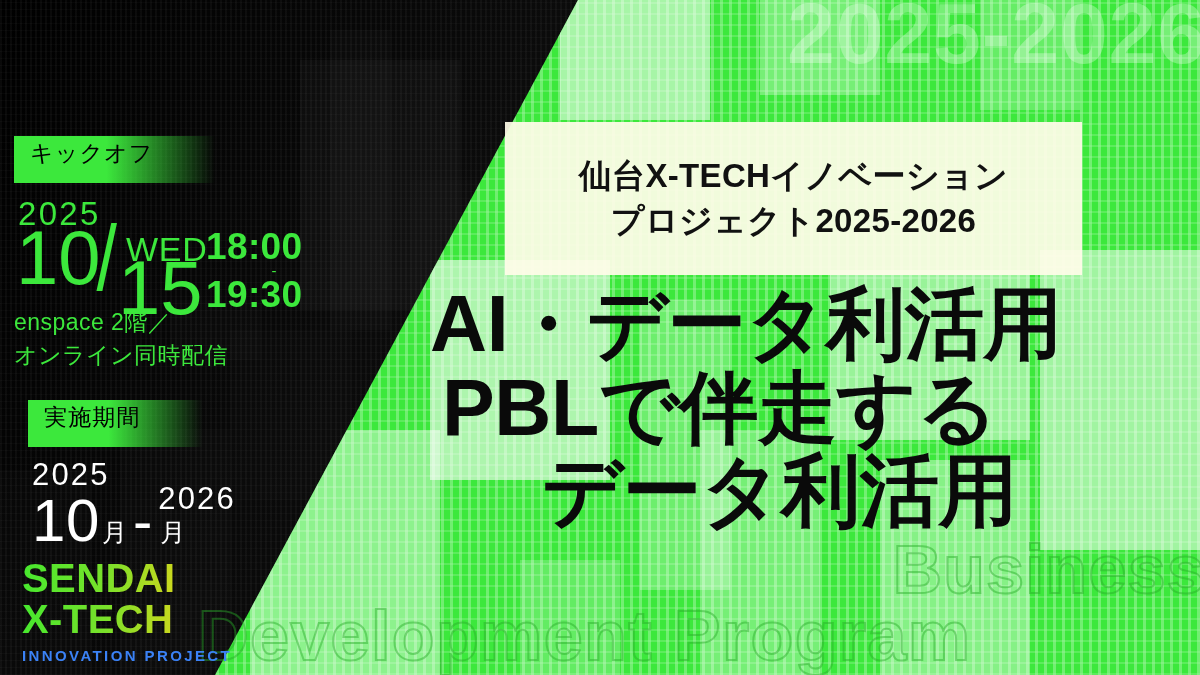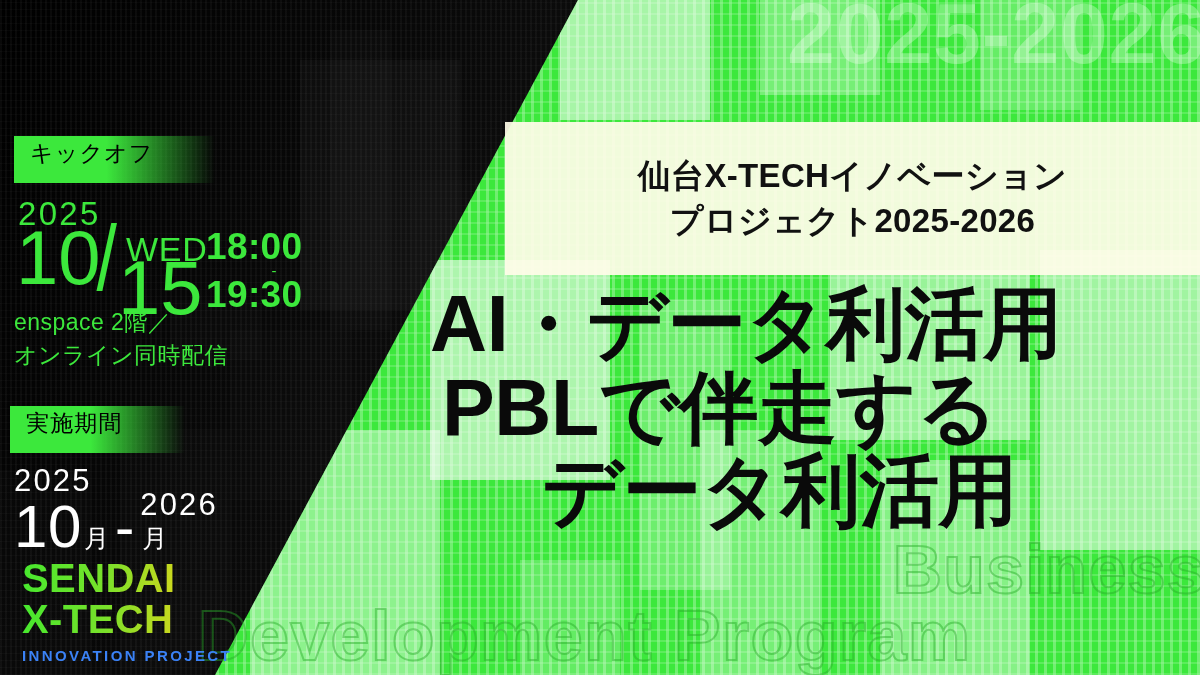--- a/index.html
+++ b/index.html
@@ -54,38 +54,38 @@
   .k-m{position:absolute;left:0;top:-6px;color:#3ce83c;font-size:76px;font-weight:400;line-height:1;}
   .k-slash{position:absolute;left:78px;top:-14px;color:#3ce83c;font-size:92px;font-weight:300;line-height:1;transform:scaleX(.8);}
   .k-dow{position:absolute;left:110px;top:4px;color:#3ce83c;font-size:34px;font-weight:400;letter-spacing:.02em;}
   .k-d{position:absolute;left:102px;top:24px;color:#3ce83c;font-size:76px;font-weight:400;line-height:1;}
   .k-times{margin-left:10px;margin-bottom:2px;}
   .k-t{color:#3ce83c;font-size:37px;font-weight:700;line-height:1.02;letter-spacing:.01em;}
   .k-sep{color:#3ce83c;font-size:15px;line-height:.7;text-align:center;width:1.6em;margin-left:56px;}
 
   .venue{position:absolute;left:14px;top:306px;color:#3ce83c;font-size:23px;line-height:1.42;letter-spacing:.02em;}
 
-  .period{position:absolute;left:10px;top:400px;margin-top:6px;}
+  .period{position:absolute;left:28px;top:400px;}
   .p-grid{display:flex;align-items:flex-end;margin-top:12px;margin-left:4px;}
   .p-col{display:flex;flex-direction:column;}
   .p-year{color:#fff;font-size:31px;font-weight:400;letter-spacing:.07em;line-height:1;margin-bottom:2px;}
   .p-mon{display:flex;align-items:baseline;}
   .p-num{color:#fff;font-size:60px;font-weight:400;line-height:.95;letter-spacing:.01em;}
   .p-suf{color:#fff;font-size:25px;margin-left:2px;}
   .p-dash{color:#fff;font-size:58px;font-weight:400;line-height:.95;margin:0 6px 1px 6px;}
 
   
   .logo{position:absolute;left:22px;top:558px;}
   .logo-l1,.logo-l2{font-size:40px;font-weight:800;letter-spacing:.01em;line-height:1.02;
       background:linear-gradient(95deg,#46e82e 0%,#79e02a 40%,#c9d81e 72%,#e8d40f 100%);
       -webkit-background-clip:text;background-clip:text;color:transparent;}
   .logo-l3{margin-top:7px;font-size:15px;font-weight:700;letter-spacing:.16em;color:#3b82f6;}
 
   
-  .title-band{position:absolute;left:505px;top:122px;width:695px;height:153px;z-index:26;
+  .title-band{position:absolute;left:505px;top:122px;width:577px;height:153px;z-index:26;
      background:rgba(255,252,232,.93);display:flex;flex-direction:column;
      align-items:center;justify-content:center;gap:2px;}
   .title-line{color:#111;font-size:33px;font-weight:700;letter-spacing:.01em;line-height:1.28;white-space:nowrap;}
 
   
   .headline{position:absolute;left:430px;top:282px;width:770px;z-index:27;}
   .hl{color:#0a0a0a;font-size:79px;font-weight:800;line-height:1.06;letter-spacing:-.005em;white-space:nowrap;}
   .hl.l1{margin-left:12px;}
   .hl.l2{margin-left:0px;}
   .hl.l3{margin-left:112px;}

